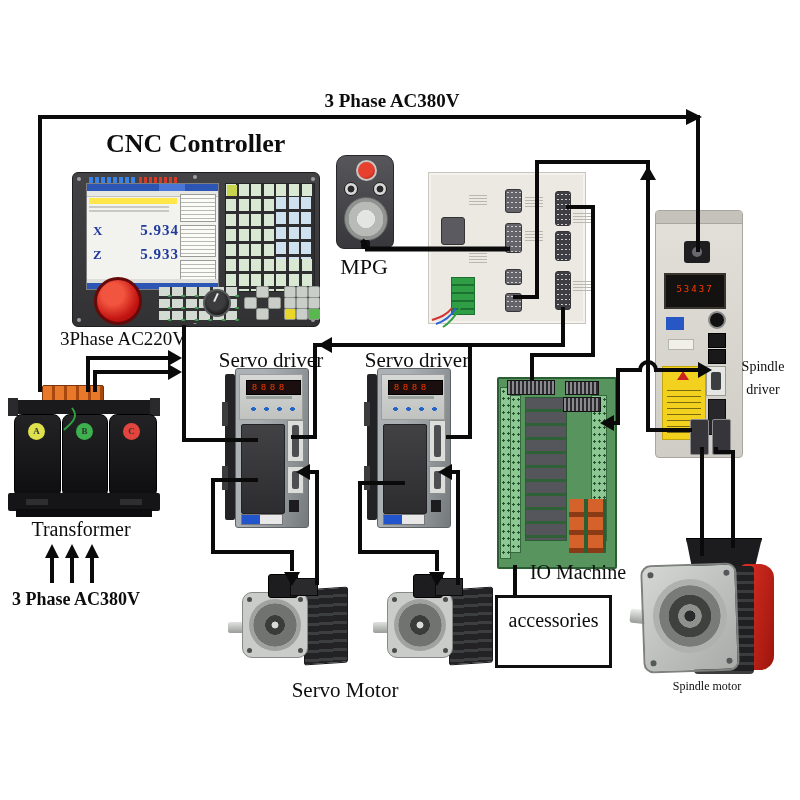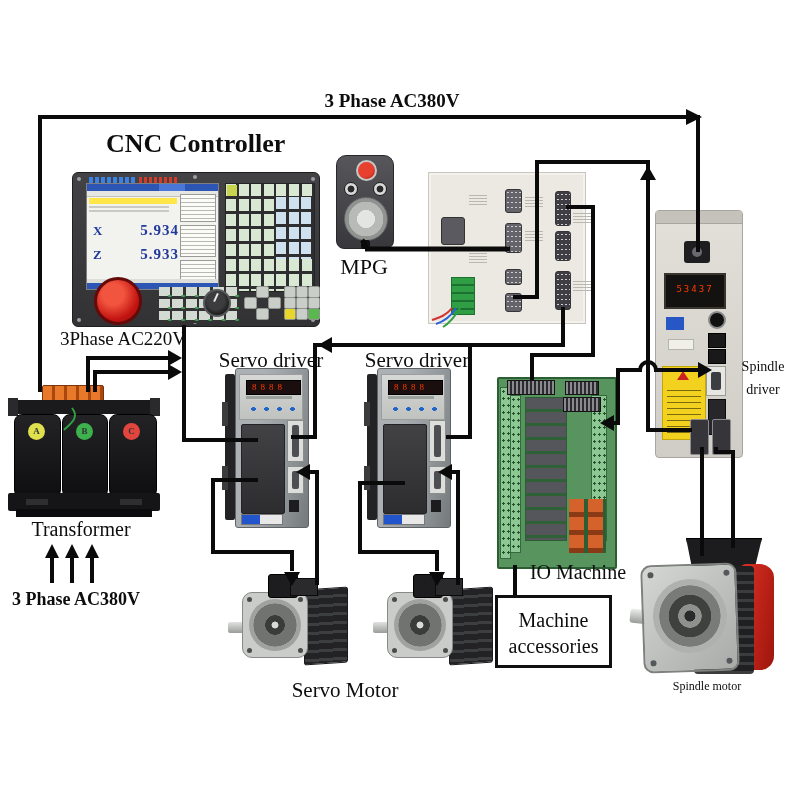--- a/index.html
+++ b/index.html
@@ -87,21 +87,21 @@
   .driver{width:82px;height:158px;}
   #driver1{left:225px;top:368px;} #driver2{left:367px;top:368px;}
   .rail{position:absolute;left:0;top:6px;width:10px;height:146px;background:#232325;border-radius:2px;}
   .rail:before{content:"";position:absolute;left:-3px;top:28px;width:6px;height:24px;background:#3c3c3e;}
   .rail:after{content:"";position:absolute;left:-3px;top:92px;width:6px;height:24px;background:#3c3c3e;}
   .dbody{position:absolute;left:10px;top:0;width:72px;height:158px;border:1px solid #5f6366;border-radius:3px;
       background:linear-gradient(100deg,#aab0b3 0 30%,#8f9598 70%,#75797c);}
   .dhead{position:absolute;left:14px;top:6px;width:62px;height:44px;border:1px solid #9b9e9b;
       background:linear-gradient(#d6d8d6,#bfc2bf);}
   .dscreen{position:absolute;left:6px;top:5px;width:48px;height:13px;background:#1a0f0e;border:1px solid #000;
-      color:#ff3b00;font-family:Liberation Serif, serif;font-size:9px;line-height:13px;
+      color:#ff3b00;font-family:Liberation Sans, sans-serif;font-size:9px;line-height:13px;
       letter-spacing:4px;padding-left:5px;overflow:hidden;}
   .dline{position:absolute;left:6px;top:21px;width:46px;height:3px;background:#9aa09a;}
   .dbtns{position:absolute;left:6px;top:29px;width:50px;height:8px;
       background-image:radial-gradient(#1f63c8 2.6px,rgba(0,0,0,0) 2.8px);background-size:13px 8px;background-position:1px 1px;}
   .ddoor{position:absolute;left:16px;top:56px;width:42px;height:88px;border:1px solid #232326;border-radius:2px;
       background:linear-gradient(#424245,#2d2d30);}
   .dconn{position:absolute;left:62px;width:15px;background:#dcdedc;border:1px solid #8a8d8a;}
   .dconn:before{content:"";position:absolute;left:4px;top:4px;right:4px;bottom:4px;background:#4c4f52;border-radius:2px;}
   .dport{position:absolute;left:64px;top:132px;width:10px;height:12px;background:#1c1c1e;}
   .dfoot{position:absolute;left:16px;top:146px;width:40px;height:9px;
@@ -383,21 +383,20 @@
       <div class="coil" style="left:54px;width:44px"></div>
       <div class="coil" style="left:101px;width:46px"></div>
       <div class="pdot" style="left:20px;background:#dfe04e">A</div>
       <div class="pdot" style="left:68px;background:#3cb14e">B</div>
       <div class="pdot" style="left:115px;background:#e2453e">C</div>
       <div class="tr-base"></div>
         <div class="tr-lip"></div>
     </div>
 
     <div id="maccbox" class="abs">
-      <div>Machine</div>
       <div>accessories</div>
     </div>
   </div>
 
   <svg class="wires" width="800" height="800" viewBox="0 0 800 800">
     <g stroke="#0a0a0a" stroke-width="4" fill="none" stroke-linejoin="miter">
       <path d="M40 392 V117 H688"></path>
       <path d="M698 115 V252"></path>
       <path d="M184 325 V440 H258"></path>
       <path d="M88 392 V358 H168"></path>

